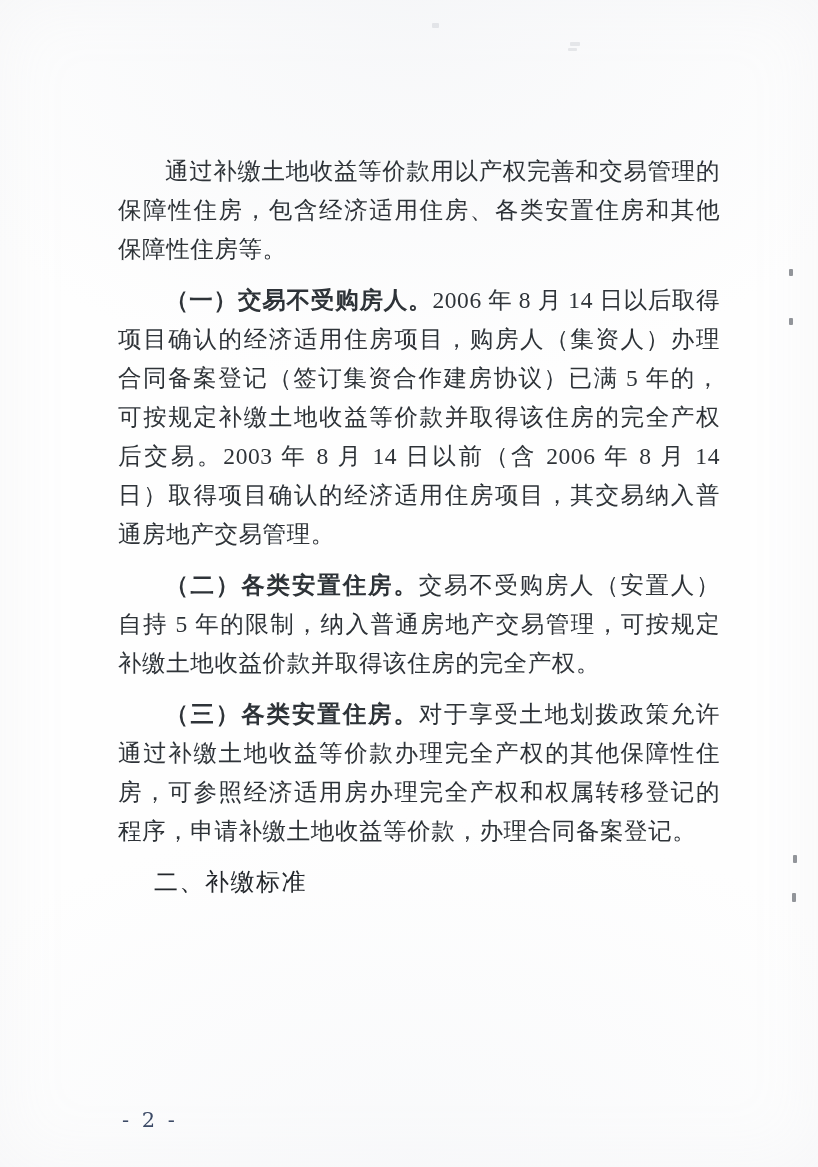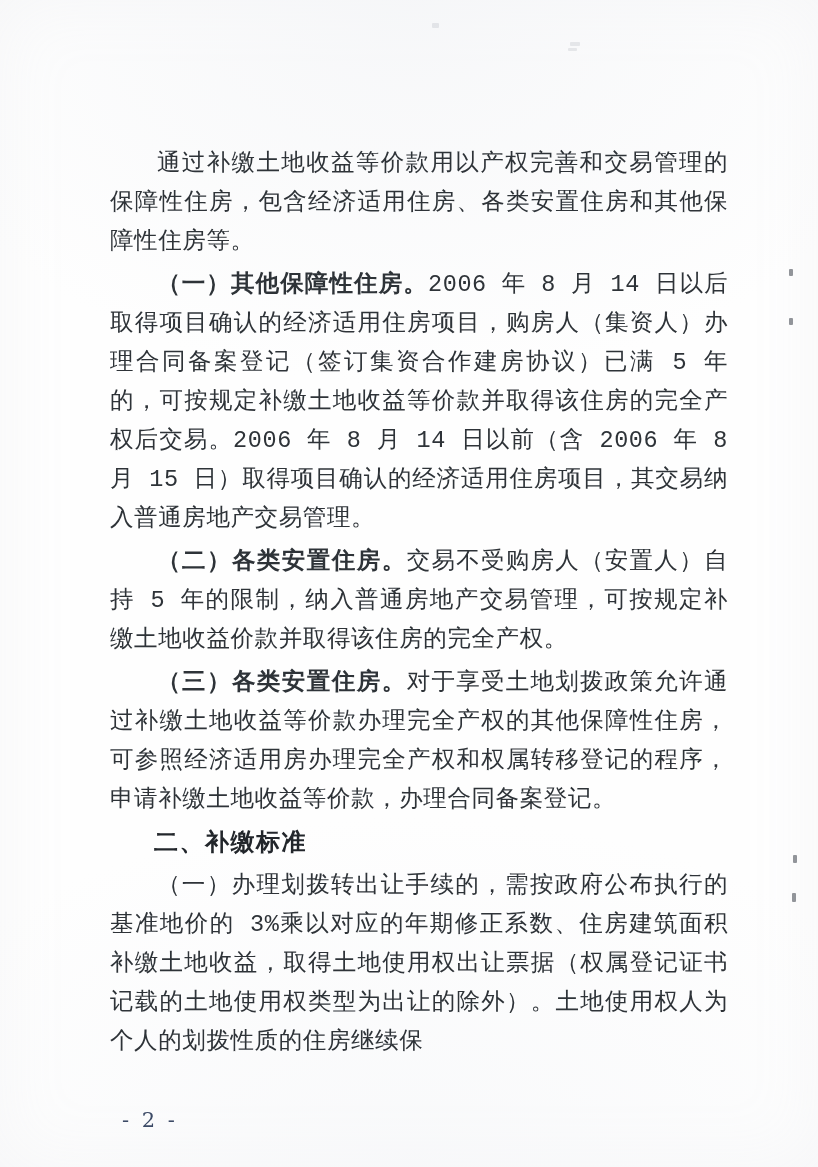--- a/index.html
+++ b/index.html
@@ -44,28 +44,28 @@
 
   
   #textblock {
     position: absolute;
     left: 106px;
     top: 140px;
     width: 626px;
   }
 
   p.para {
-    margin: 4px;
+    margin: 12px;
     font-size: 23.5px;
     line-height: 39px;
     color: #2e3338;
     text-align: justify;
     text-justify: inter-ideograph;
     letter-spacing: 0.6px;
-    font-family: Liberation Mono, monospace;
+    font-family: Liberation Serif, serif;
     -webkit-font-smoothing: antialiased;
   }
 
   p.para.indent {
     text-indent: 2em;
   }
 
   
   .body-run {
     font-weight: 400;
@@ -75,21 +75,21 @@
   .lead {
     font-weight: 700;
     letter-spacing: 0.8px;
   }
 
   h2.heading {
     margin: 0;
     font-size: 24px;
     line-height: 39px;
     color: #22262b;
-    font-weight: 700;
+    font-weight: 400;
     text-indent: 2em;
     letter-spacing: 1.5px;
     font-family: "DejaVu Sans", "Liberation Sans", sans-serif;
   }
 
   #page-number {
     position: absolute;
     left: 0;
     top: 1108px;
     width: 300px;
@@ -117,35 +117,32 @@
       <div class="speck faint" style="left: 568px; top: 48px; width: 9px; height: 3px;"></div>
     </div>
 
   <div id="textblock">
 
     <p class="para indent">
       <span class="body-run">通过补缴土地收益等价款用以产权完善和交易管理的保障性住房，包含经济适用住房、各类安置住房和其他保障性住房等。</span>
     </p>
 
     <p class="para indent">
-      <span class="lead">（一）其他保障性住房。</span><span class="body-run">2006 年 8 月 14 日以后取得项目确认的经济适用住房项目，购房人（集资人）办理合同备案登记（签订集资合作建房协议）已满 5 年的，可按规定补缴土地收益等价款并取得该住房的完全产权后交易。2006 年 8 月 14 日以前（含 2006 年 8 月 15 日）取得项目确认的经济适用住房项目，其交易纳入普通房地产交易管理。</span>
+      <span class="lead">（一）交易不受购房人。</span><span class="body-run">2006 年 8 月 14 日以后取得项目确认的经济适用住房项目，购房人（集资人）办理合同备案登记（签订集资合作建房协议）已满 5 年的，可按规定补缴土地收益等价款并取得该住房的完全产权后交易。2003 年 8 月 14 日以前（含 2006 年 8 月 14 日）取得项目确认的经济适用住房项目，其交易纳入普通房地产交易管理。</span>
     </p>
 
     <p class="para indent">
       <span class="lead">（二）各类安置住房。</span><span class="body-run">交易不受购房人（安置人）自持 5 年的限制，纳入普通房地产交易管理，可按规定补缴土地收益价款并取得该住房的完全产权。</span>
     </p>
 
     <p class="para indent">
       <span class="lead">（三）各类安置住房。</span><span class="body-run">对于享受土地划拨政策允许通过补缴土地收益等价款办理完全产权的其他保障性住房，可参照经济适用房办理完全产权和权属转移登记的程序，申请补缴土地收益等价款，办理合同备案登记。</span>
     </p>
 
     <h2 class="heading">二、补缴标准</h2>
 
 
-    <p class="para indent">
-      <span class="body-run">（一）办理划拨转出让手续的，需按政府公布执行的基准地价的 3%乘以对应的年期修正系数、住房建筑面积补缴土地收益，取得土地使用权出让票据（权属登记证书记载的土地使用权类型为出让的除外）。土地使用权人为个人的划拨性质的住房继续保</span>
-    </p>
 
   </div>
 
   <div id="page-number">- 2 -</div>
 
 </div>
 
 </body></html>

